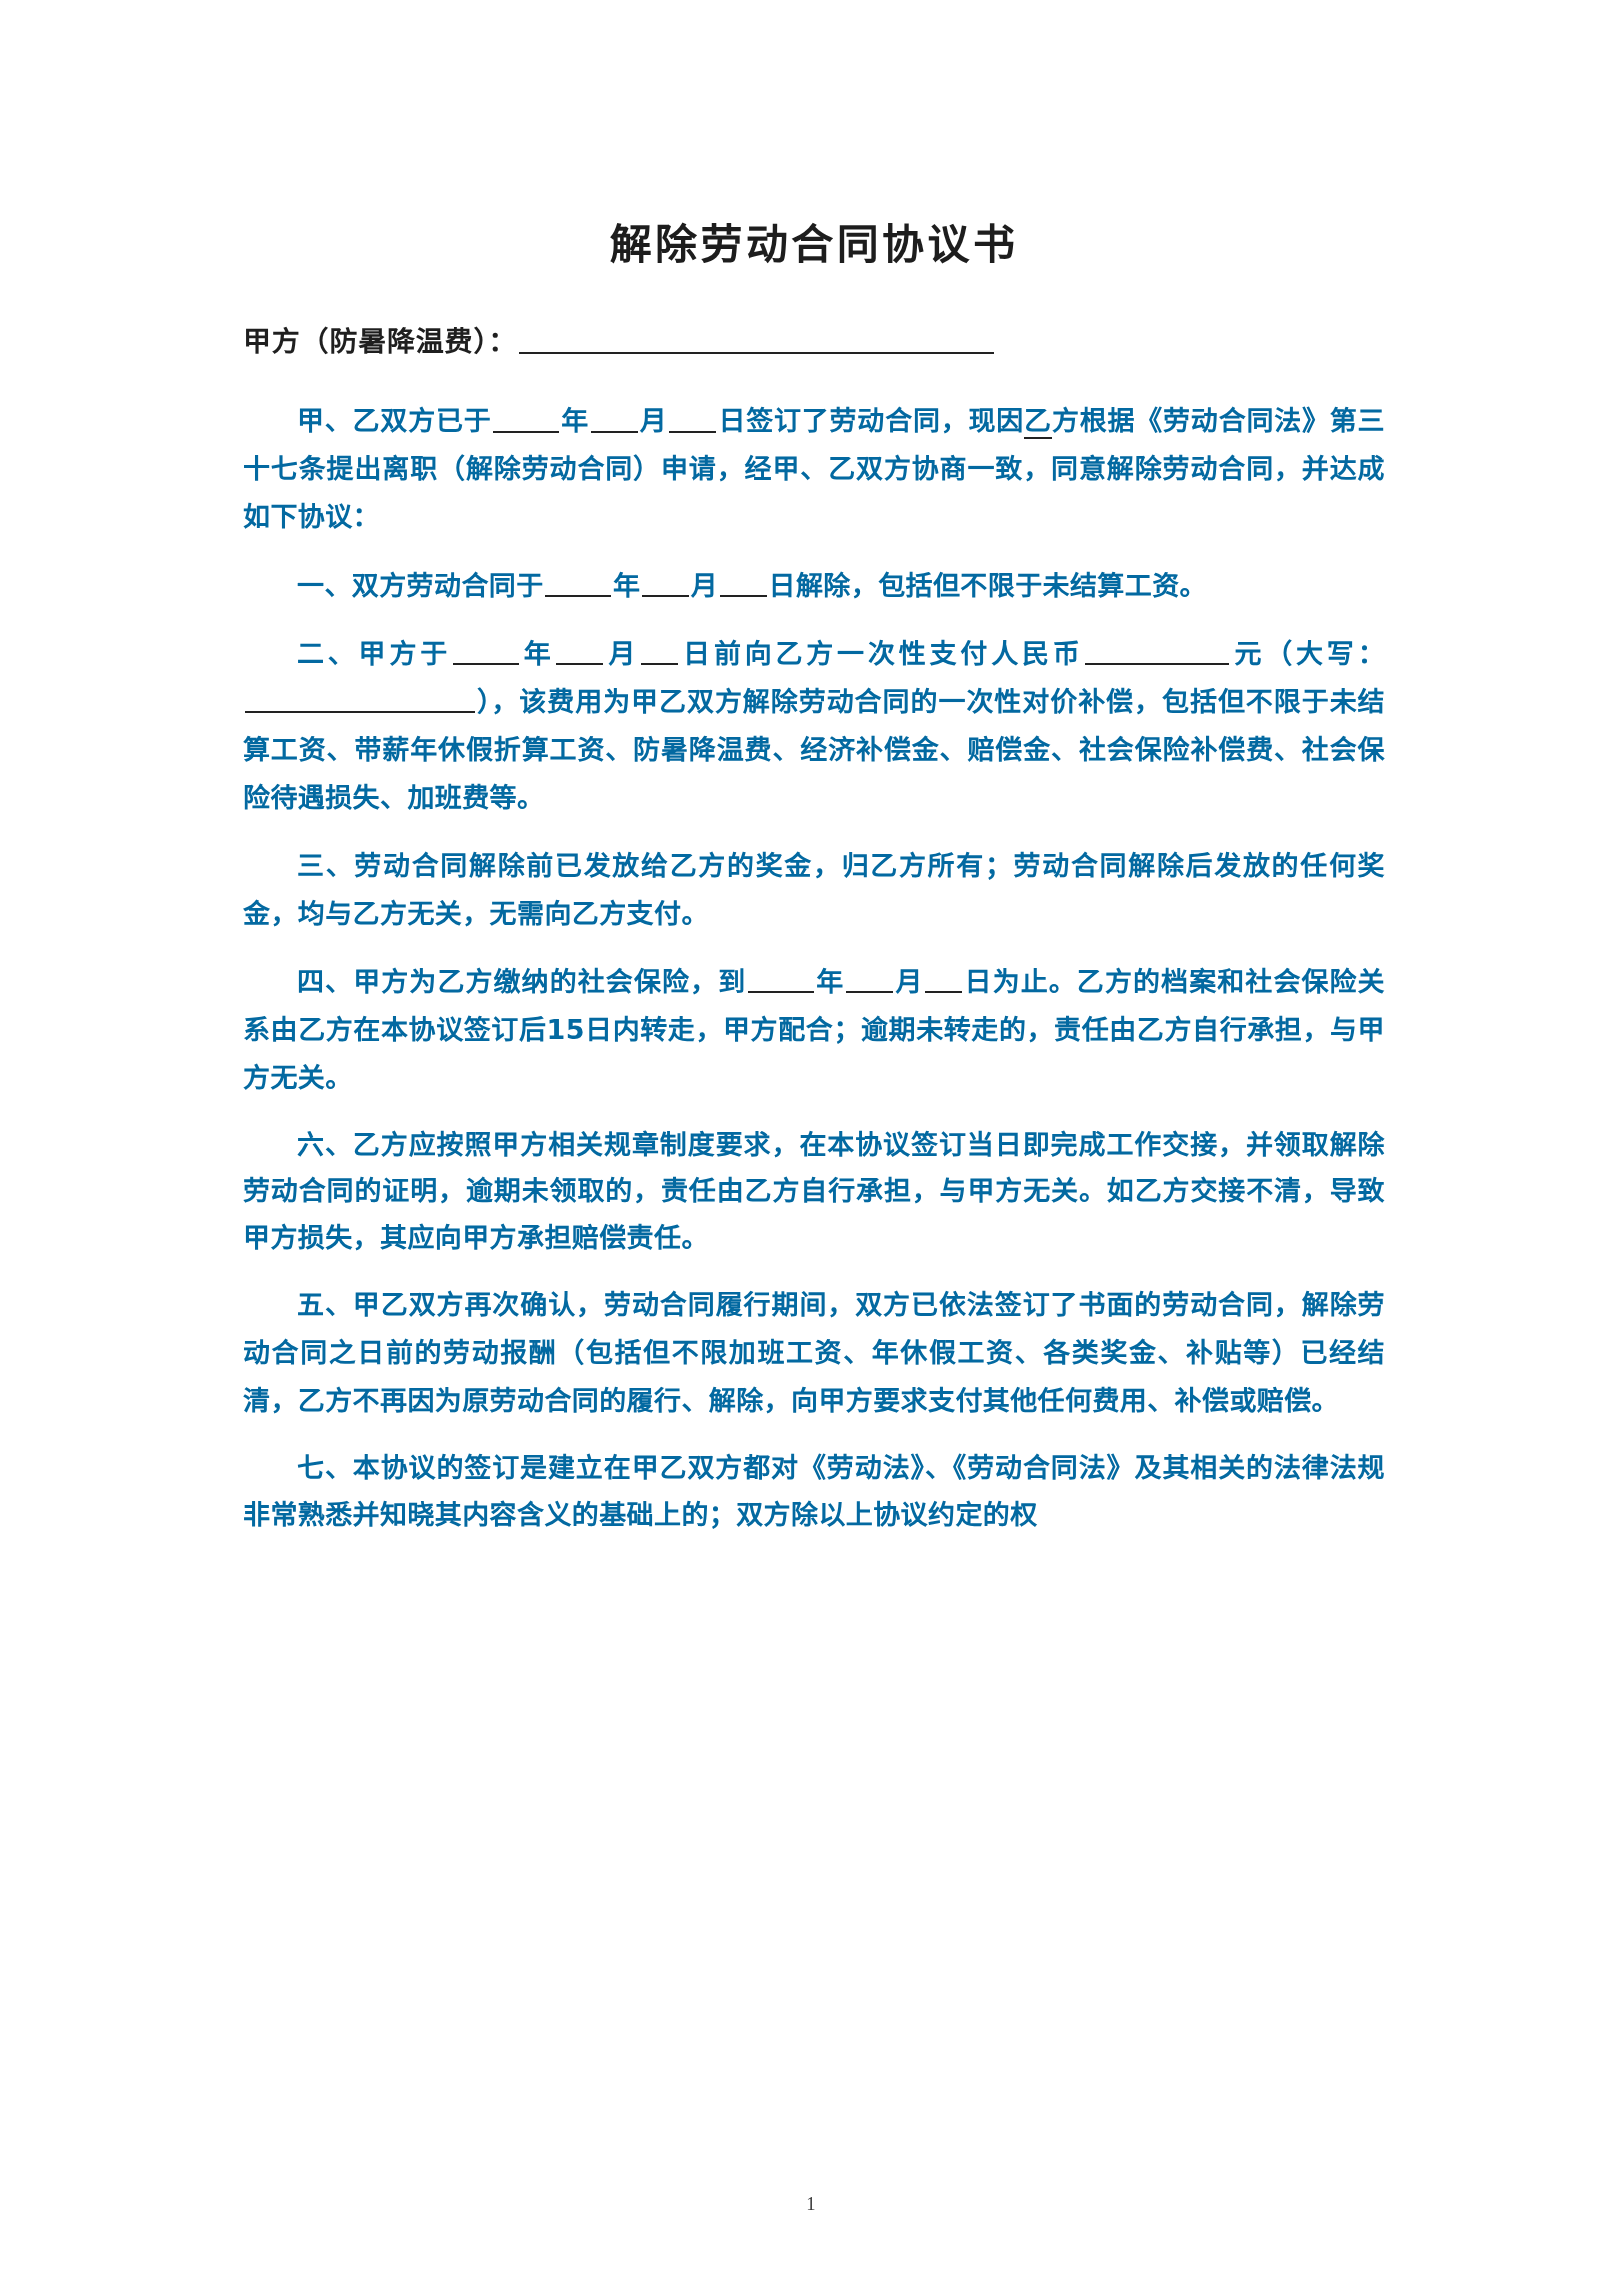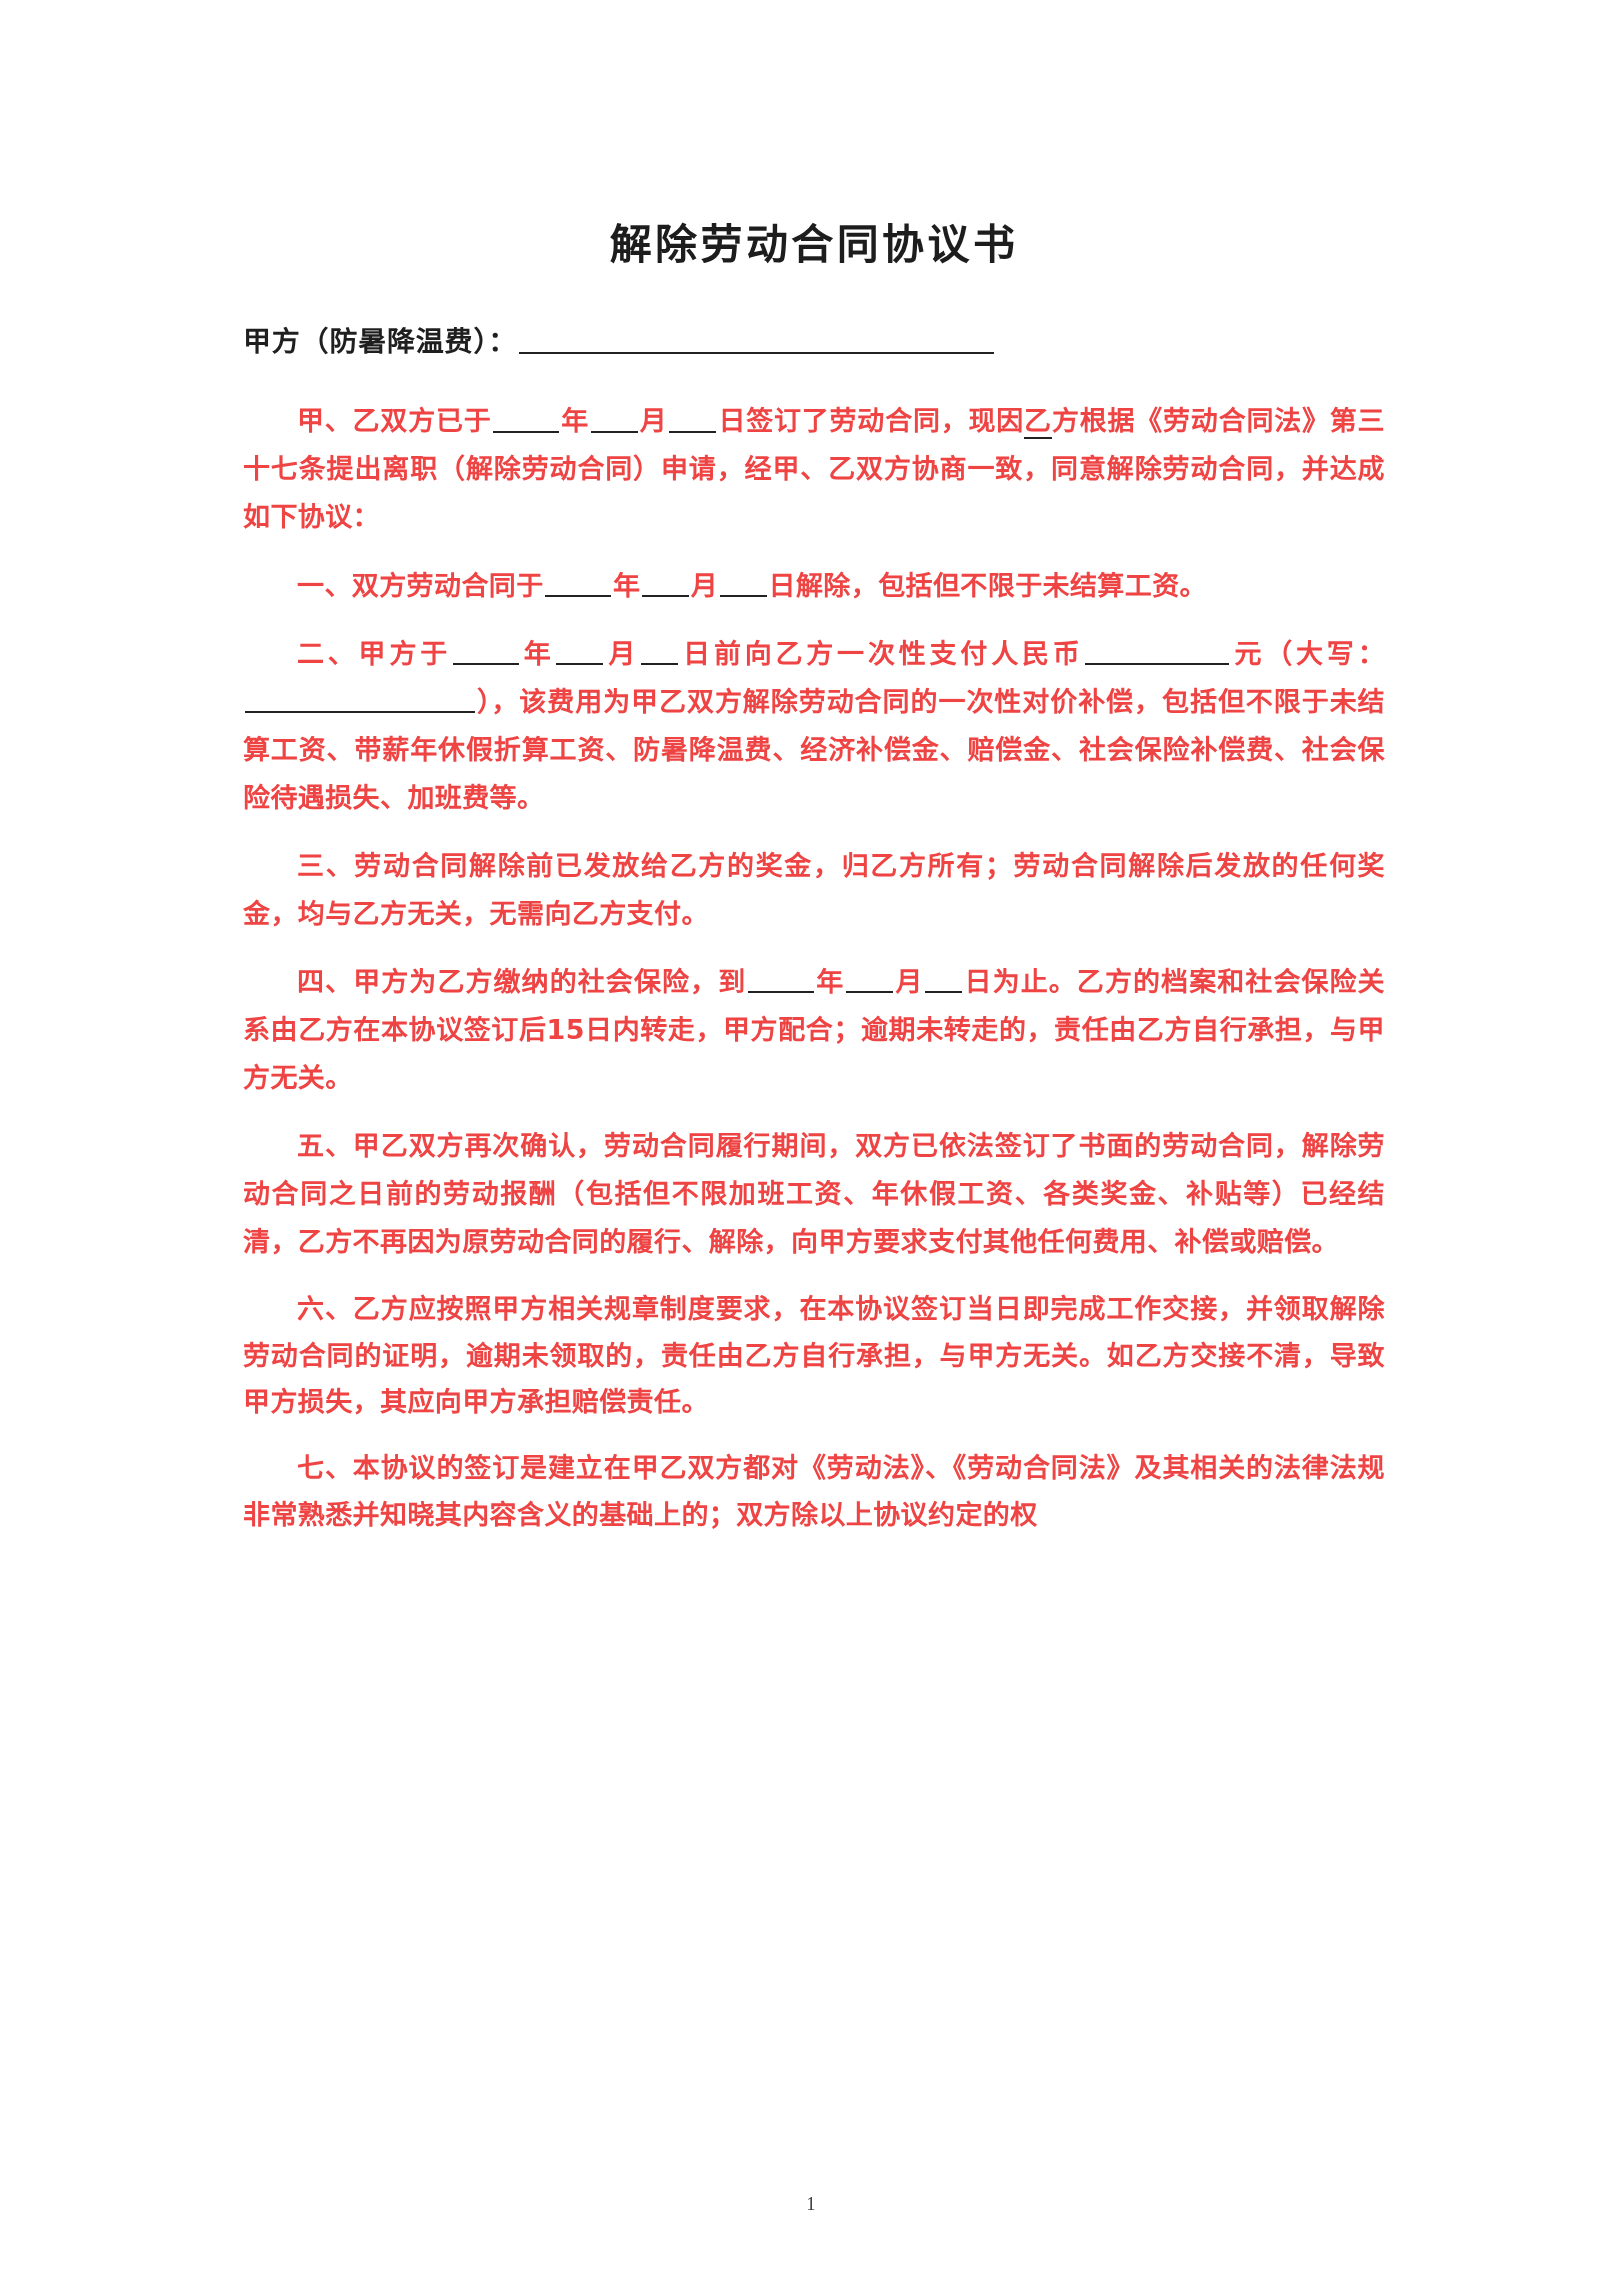--- a/index.html
+++ b/index.html
@@ -66,21 +66,21 @@
   .blank.w-xxl { width: 475px; }
   .blank.w-lg  { width: 230px; }
   .blank.w-md  { width: 144px; }
   .blank.w-sm  { width: 66px;  }
   .blank.w-xs  { width: 47px;  }
   .blank.w-xxs { width: 37px;  }
 
   .para {
     font-size: 27px;
     line-height: 1.78;
-    color: #ef4444;
+    color: #0369a1;
     text-align: justify;
     text-justify: inter-ideograph;
     margin: 0 0 20px 0;
     text-indent: 2em;
     font-weight: 600;
     letter-spacing: 0.4px;
   }
   .para.tight {
     line-height: 1.72;
   }
@@ -120,23 +120,23 @@
     <p class="para"><span>甲、乙双方已于</span><span class="blank w-sm"></span><span>年</span><span class="blank w-xs"></span><span>月</span><span class="blank w-xs"></span><span>日签订了劳动合同，现因</span><span class="uline">乙</span><span>方根据《劳动合同法》第三十七条提出离职（解除劳动合同）申请，经甲、乙双方协商一致，同意解除劳动合同，并达成如下协议：</span></p>
 
     <p class="para"><span>一、双方劳动合同于</span><span class="blank w-sm"></span><span>年</span><span class="blank w-xs"></span><span>月</span><span class="blank w-xs"></span><span>日解除，包括但不限于未结算工资。</span></p>
 
     <p class="para"><span>二、甲方于</span><span class="blank w-sm"></span><span>年</span><span class="blank w-xs"></span><span>月</span><span class="blank w-xxs"></span><span>日前向乙方一次性支付人民币</span><span class="blank w-md"></span><span>元</span><span>（大写：</span><span class="blank w-lg"></span><span>），</span><span>该费用为甲乙双方解除劳动合同的一次性对价补偿，包括但不限于未结算工资、带薪年休假折算工资、防暑降温费、经济补偿金、赔偿金、社会保险补偿费、社会保险待遇损失、加班费等。</span></p>
 
     <p class="para">三、劳动合同解除前已发放给乙方的奖金，归乙方所有；劳动合同解除后发放的任何奖金，均与乙方无关，无需向乙方支付。</p>
 
     <p class="para"><span>四、甲方为乙方缴纳的社会保险，到</span><span class="blank w-sm"></span><span>年</span><span class="blank w-xs"></span><span>月</span><span class="blank w-xxs"></span><span>日为止。乙方的档案和社会保险关系由乙方在本协议签订后15日内转走，甲方配合；逾期未转走的，责任由乙方自行承担，与甲方无关。</span></p>
 
+    <p class="para tight">六、乙方应按照甲方相关规章制度要求，在本协议签订当日即完成工作交接，并领取解除劳动合同的证明，逾期未领取的，责任由乙方自行承担，与甲方无关。如乙方交接不清，导致甲方损失，其应向甲方承担赔偿责任。</p>
+
     <p class="para">五、甲乙双方再次确认，劳动合同履行期间，双方已依法签订了书面的劳动合同，解除劳动合同之日前的劳动报酬（包括但不限加班工资、年休假工资、各类奖金、补贴等）已经结清，乙方不再因为原劳动合同的履行、解除，向甲方要求支付其他任何费用、补偿或赔偿。</p>
-
-    <p class="para tight">六、乙方应按照甲方相关规章制度要求，在本协议签订当日即完成工作交接，并领取解除劳动合同的证明，逾期未领取的，责任由乙方自行承担，与甲方无关。如乙方交接不清，导致甲方损失，其应向甲方承担赔偿责任。</p>
 
     <p class="para tight">七、本协议的签订是建立在甲乙双方都对《劳动法》、《劳动合同法》及其相关的法律法规非常熟悉并知晓其内容含义的基础上的；双方除以上协议约定的权</p>
 
   </div>
 
   <div class="page-footer">1</div>
 </div>
 
 
 </body></html>

